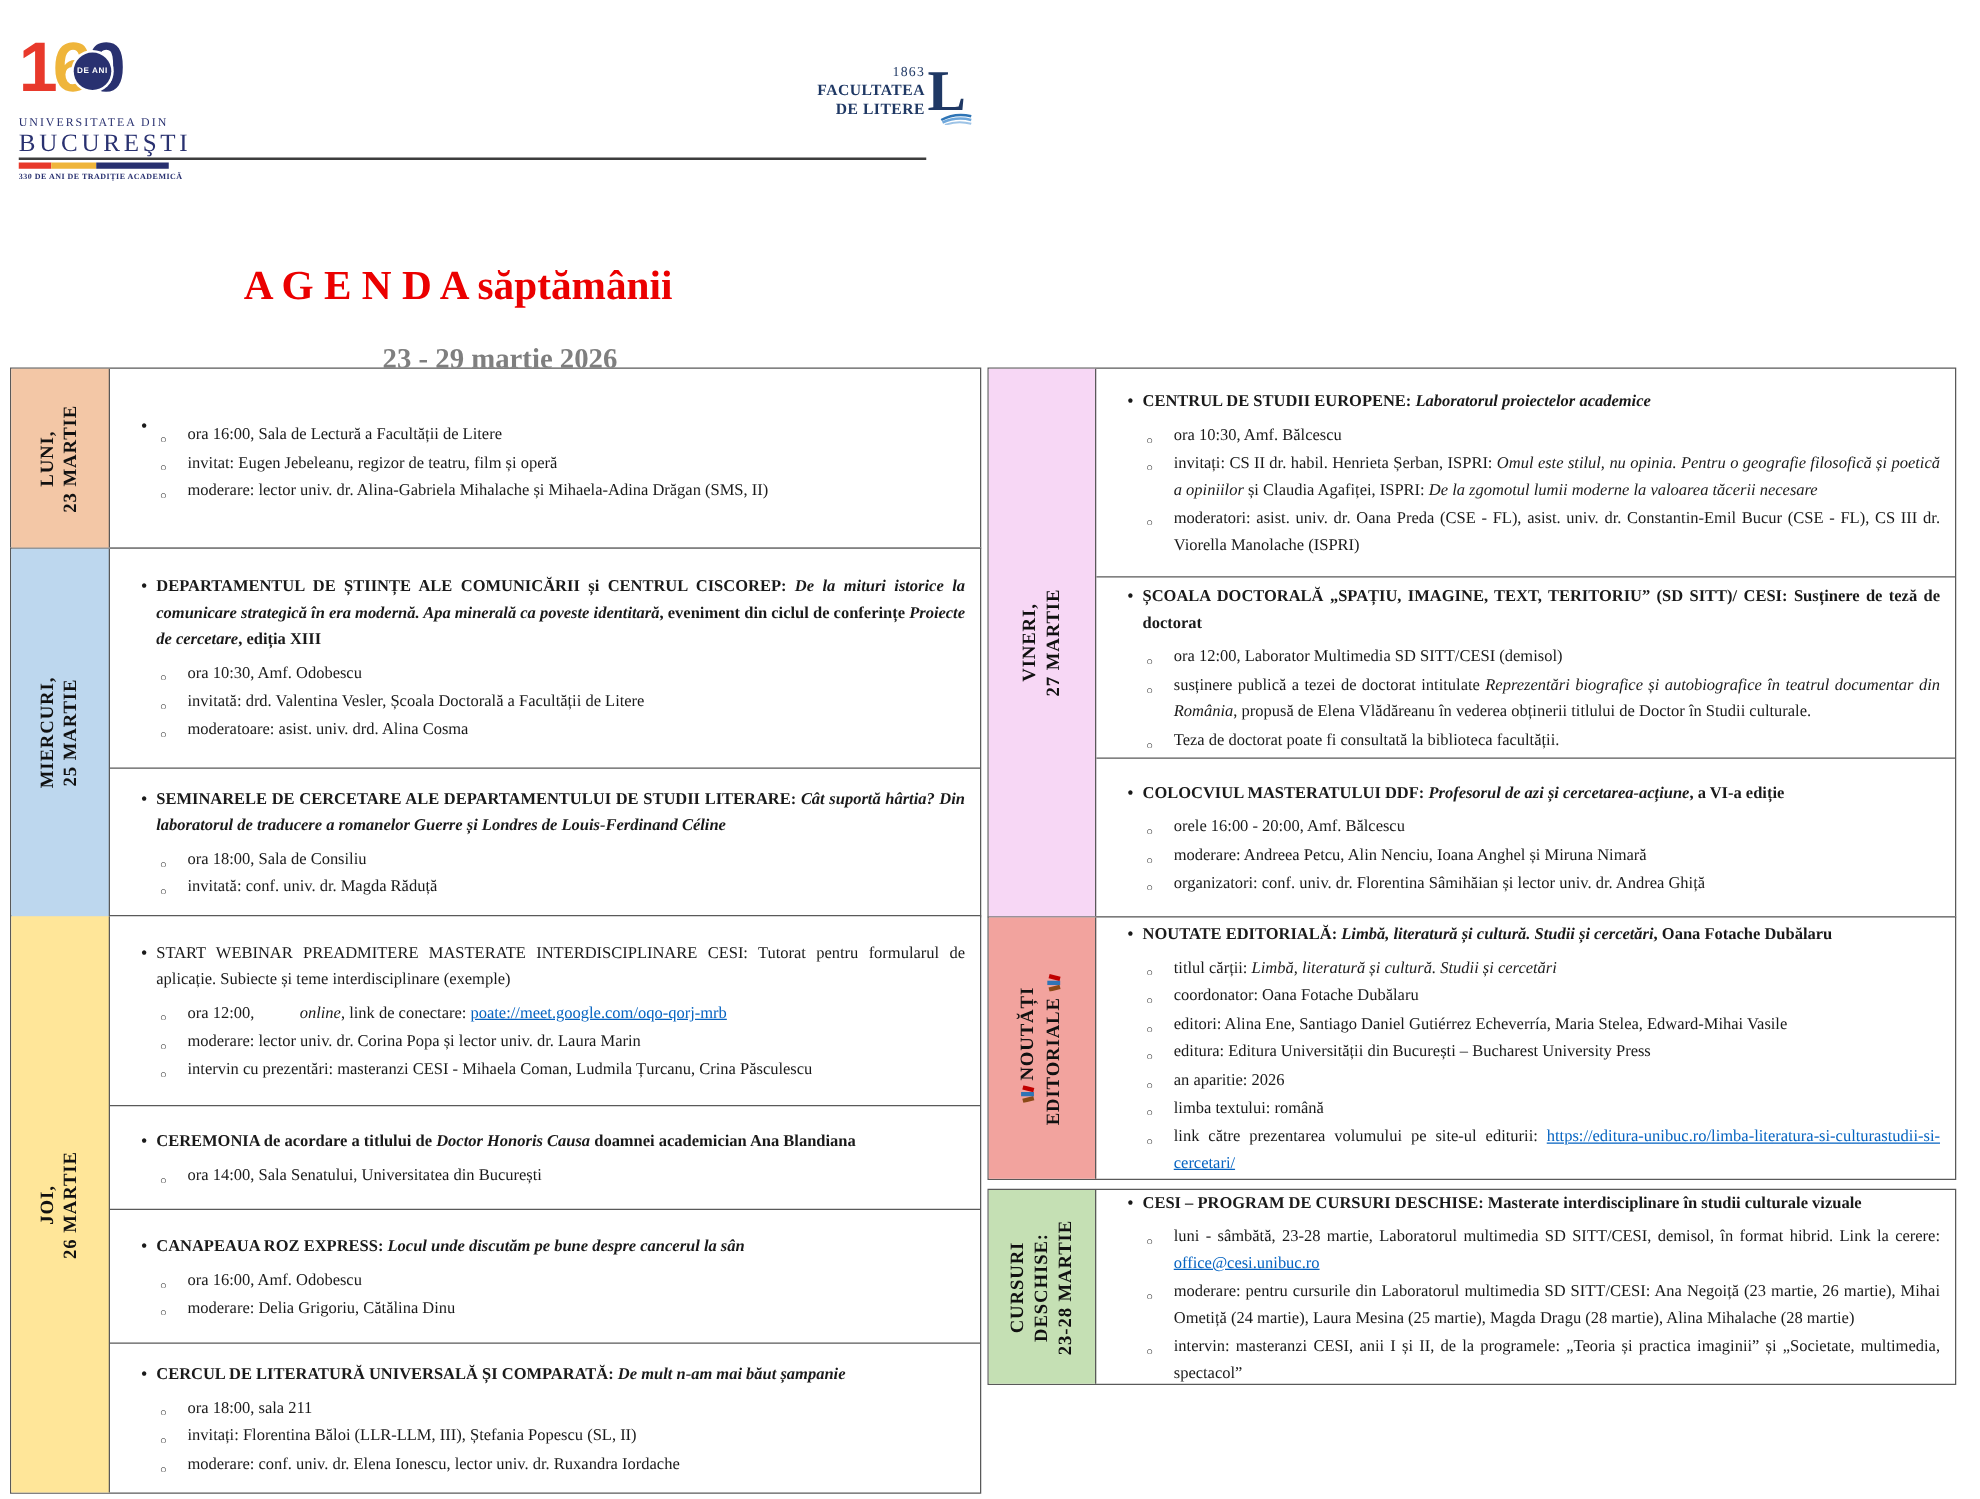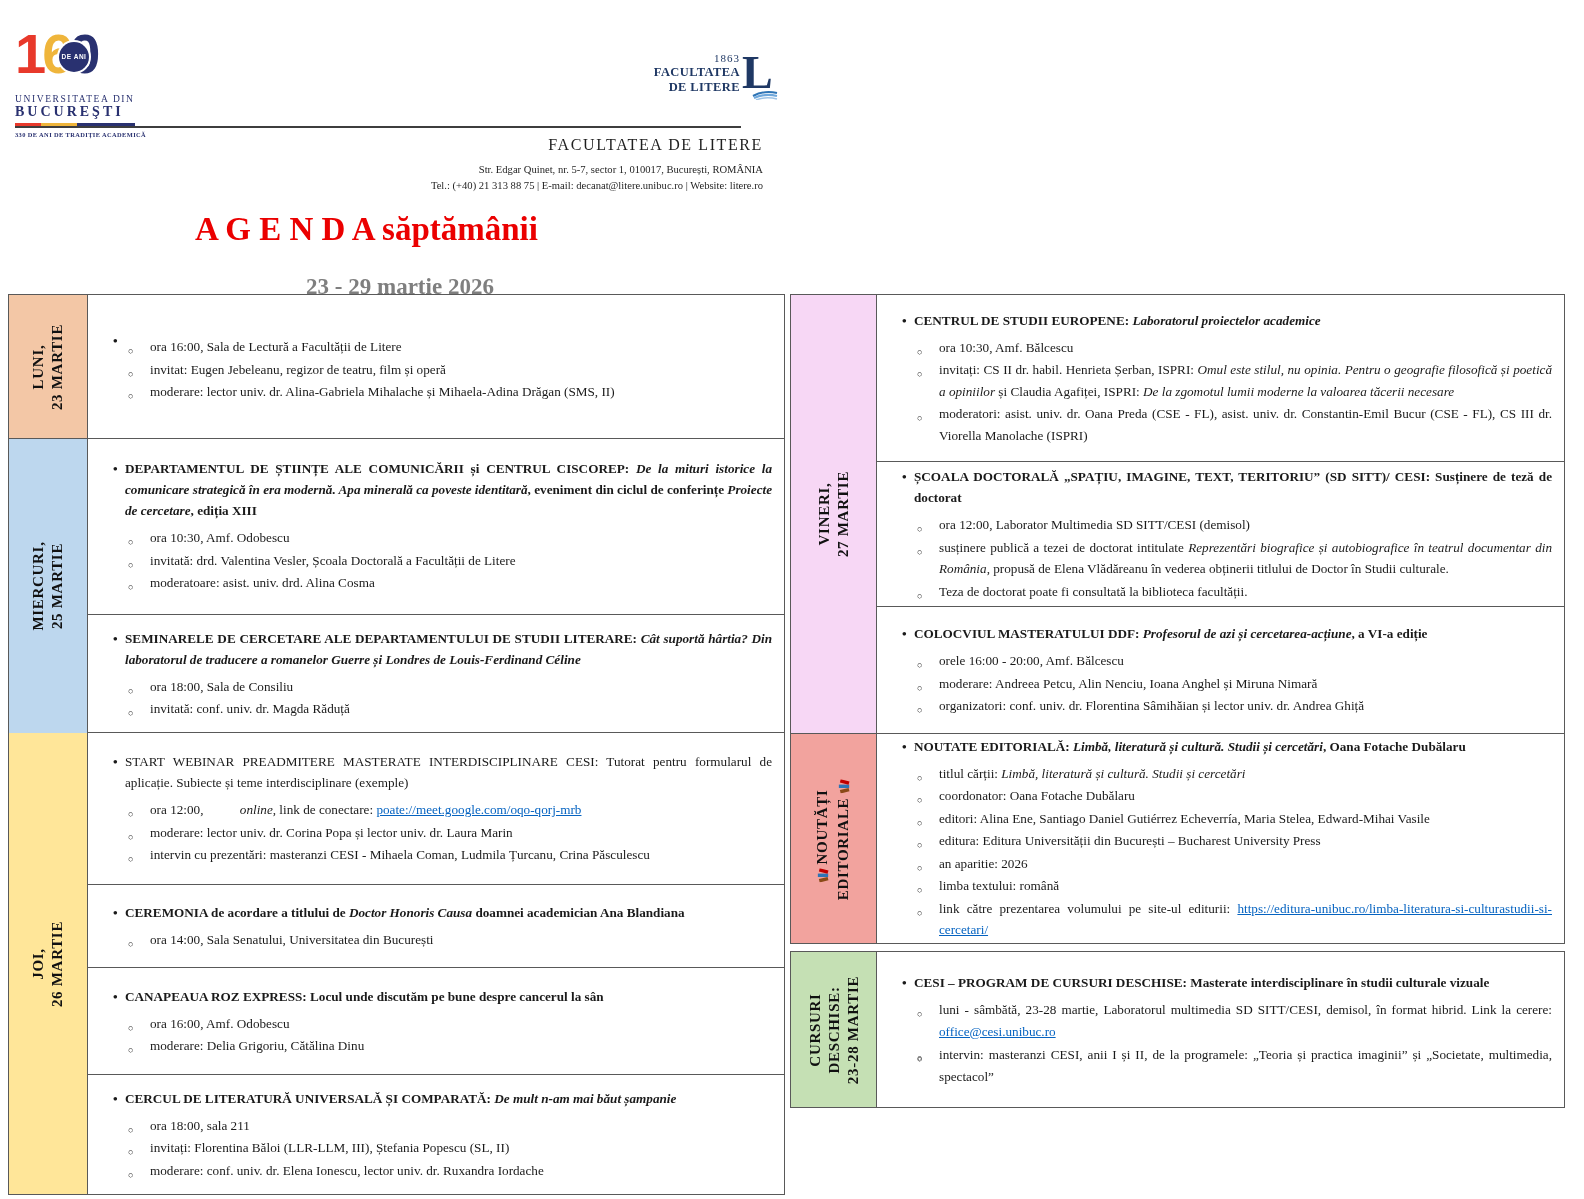--- a/index.html
+++ b/index.html
@@ -11,21 +11,21 @@
   .ub-num{position:relative;display:inline-block;font-family:"Liberation Sans","DejaVu Sans",sans-serif;
           font-weight:bold;font-size:56px;line-height:1;letter-spacing:-4px;}
   .ub-num .d1{color:#E8392B;}
   .ub-num .d2{color:#EFB53B;}
   .ub-num .d3{color:#293170;}
   .ub-badge{position:absolute;left:44px;top:16px;width:30px;height:30px;border-radius:50%;
             background:#293170;color:#fff;display:flex;align-items:center;justify-content:center;
             font-size:6.5px;font-weight:bold;font-family:"Liberation Sans",sans-serif;
             letter-spacing:.5px;box-shadow:0 0 0 2px #fff;}
   .ub-univ{color:#293170;font-size:9.5px;letter-spacing:1.6px;margin-top:12px;white-space:nowrap;}
-  .ub-city{color:#293170;font-size:14px;letter-spacing:3px;margin-top:0;white-space:nowrap;font-weight:bold;}
+  .ub-city{color:#293170;font-size:20px;letter-spacing:3px;margin-top:0;white-space:nowrap;}
   .ub-bar{display:flex;height:5px;margin-top:3px;width:120px;}
   .ub-bar .b1{background:#E8392B;width:22%;}
   .ub-bar .b2{background:#EFB53B;width:30%;}
   .ub-bar .b3{background:#293170;width:48%;}
   .ub-tag{color:#293170;font-size:6.4px;letter-spacing:.4px;margin-top:3px;font-weight:bold;white-space:nowrap;}
 
   
   .litere-logo{position:absolute;left:598px;top:52px;width:142px;text-align:right;color:#1F3864;}
   .lit-year{font-size:11px;letter-spacing:1px;line-height:13px;}
   .lit-n{font-size:12.5px;font-weight:bold;letter-spacing:.4px;line-height:15px;}
@@ -100,25 +100,20 @@
       <svg width="26" height="16" viewBox="0 0 26 16">
         <path d="M1 12 Q 12 6 25 9" stroke="#2E74B5" stroke-width="2" fill="none"></path>
         <path d="M2 14 Q 13 9 25 12" stroke="#6FA8DC" stroke-width="2" fill="none"></path>
         <path d="M4 16 Q 14 12 25 15" stroke="#9DC3E6" stroke-width="1.6" fill="none"></path>
       </svg>
     </div>
   </div>
 
   <div class="hr-line"></div>
 
-  <div class="letterhead">
-    <div class="lh-name">FACULTATEA DE LITERE</div>
-    <div class="lh-addr">Str. Edgar Quinet, nr. 5-7, sector 1, 010017, București, ROMÂNIA</div>
-    <div class="lh-contact">Tel.: (+40) 21 313 88 75 | E-mail: decanat@litere.unibuc.ro | Website: litere.ro</div>
-  </div>
 
   <div class="agenda-title">A G E N D A săptămânii</div>
   <div class="agenda-subtitle">23 - 29 martie 2026</div>
 
   <div id="tbl-left" class="tbl">
       <div class="day-row">
         <div class="day-label" style="background: rgb(243, 199, 166);">
           <div class="rot">
             <div class="lbl-line"><span>LUNI,</span></div>
             <div class="lbl-line"><span>23 MARTIE</span></div>
@@ -166,21 +161,21 @@
             <div class="ti"><span class="bu">•</span><span style="font-weight: normal;">START WEBINAR PREADMITERE MASTERATE INTERDISCIPLINARE CESI: Tutorat pentru formularul de aplicație. Subiecte și teme interdisciplinare (exemple)</span></div>
             <div class="it"><span class="ci">○</span><span>ora 12:00, </span><span style="font-style: italic; margin-left: 33px;">online</span><span>, link de conectare: </span><a class="lnk" href="#">poate://meet.google.com/oqo-qorj-mrb</a></div>
             <div class="it"><span class="ci">○</span><span>moderare: lector univ. dr. Corina Popa și lector univ. dr. Laura Marin</span></div>
             <div class="it"><span class="ci">○</span><span>intervin cu prezentări: masteranzi CESI - Mihaela Coman, Ludmila Țurcanu, Crina Păsculescu</span></div>
           </div>
           <div class="ev ev-sep" style="height: 83px;">
             <div class="ti"><span class="bu">•</span><span style="font-weight: bold;">CEREMONIA de acordare a titlului de </span><span style="font-weight: bold; font-style: italic;">Doctor Honoris Causa</span><span style="font-weight: bold;"> doamnei academician Ana Blandiana</span></div>
             <div class="it"><span class="ci">○</span><span>ora 14:00, Sala Senatului, Universitatea din București</span></div>
           </div>
           <div class="ev ev-sep" style="height: 107px;">
-            <div class="ti"><span class="bu">•</span><span style="font-weight: bold;">CANAPEAUA ROZ EXPRESS: </span><span style="font-weight: bold; ">Locul unde discutăm pe bune despre cancerul la sân</span></div>
+            <div class="ti"><span class="bu">•</span><span style="font-weight: bold;">CANAPEAUA ROZ EXPRESS: </span><span style="font-weight: bold; font-style: italic;">Locul unde discutăm pe bune despre cancerul la sân</span></div>
             <div class="it"><span class="ci">○</span><span>ora 16:00, Amf. Odobescu</span></div>
             <div class="it"><span class="ci">○</span><span>moderare: Delia Grigoriu, Cătălina Dinu</span></div>
           </div>
           <div class="ev ev-sep" style="height: 120px;">
             <div class="ti"><span class="bu">•</span><span style="font-weight: bold;">CERCUL DE LITERATURĂ UNIVERSALĂ ȘI COMPARATĂ: </span><span style="font-weight: bold; font-style: italic;">De mult n-am mai băut șampanie</span></div>
             <div class="it"><span class="ci">○</span><span>ora 18:00, sala 211</span></div>
             <div class="it"><span class="ci">○</span><span>invitați: Florentina Băloi (LLR-LLM, III), Ștefania Popescu (SL, II)</span></div>
             <div class="it"><span class="ci">○</span><span>moderare: conf. univ. dr. Elena Ionescu, lector univ. dr. Ruxandra Iordache</span></div>
           </div>
         </div>
@@ -249,20 +244,20 @@
           <div class="rot">
             <div class="lbl-line"><span>CURSURI</span></div>
             <div class="lbl-line"><span>DESCHISE:</span></div>
             <div class="lbl-line"><span>23-28 MARTIE</span></div>
           </div>
         </div>
         <div class="day-content">
           <div class="ev" style="height: 155px;">
             <div class="ti"><span class="bu">•</span><span style="font-weight: bold;">CESI – PROGRAM DE CURSURI DESCHISE: Masterate interdisciplinare în studii culturale vizuale</span></div>
             <div class="it"><span class="ci">○</span><span>luni - sâmbătă, 23-28 martie, Laboratorul multimedia SD SITT/CESI, demisol, în format hibrid. Link la cerere: </span><a class="lnk" href="#">office@cesi.unibuc.ro</a></div>
-            <div class="it"><span class="ci">○</span></div>
+            <div class="it"><span class="ci">○</span><span>moderare: pentru cursurile din Laboratorul multimedia SD SITT/CESI: Ana Negoiță (23 martie, 26 martie), Mihai Ometiță (24 martie), Laura Mesina (25 martie), Magda Dragu (28 martie), Alina Mihalache (28 martie)</span></div>
             <div class="it"><span class="ci">○</span><span>intervin: masteranzi CESI, anii I și II, de la programele: „Teoria și practica imaginii” și „Societate, multimedia, spectacol”</span></div>
           </div>
         </div>
       </div>
     </div>
 
 </div>
 
 </body></html>

